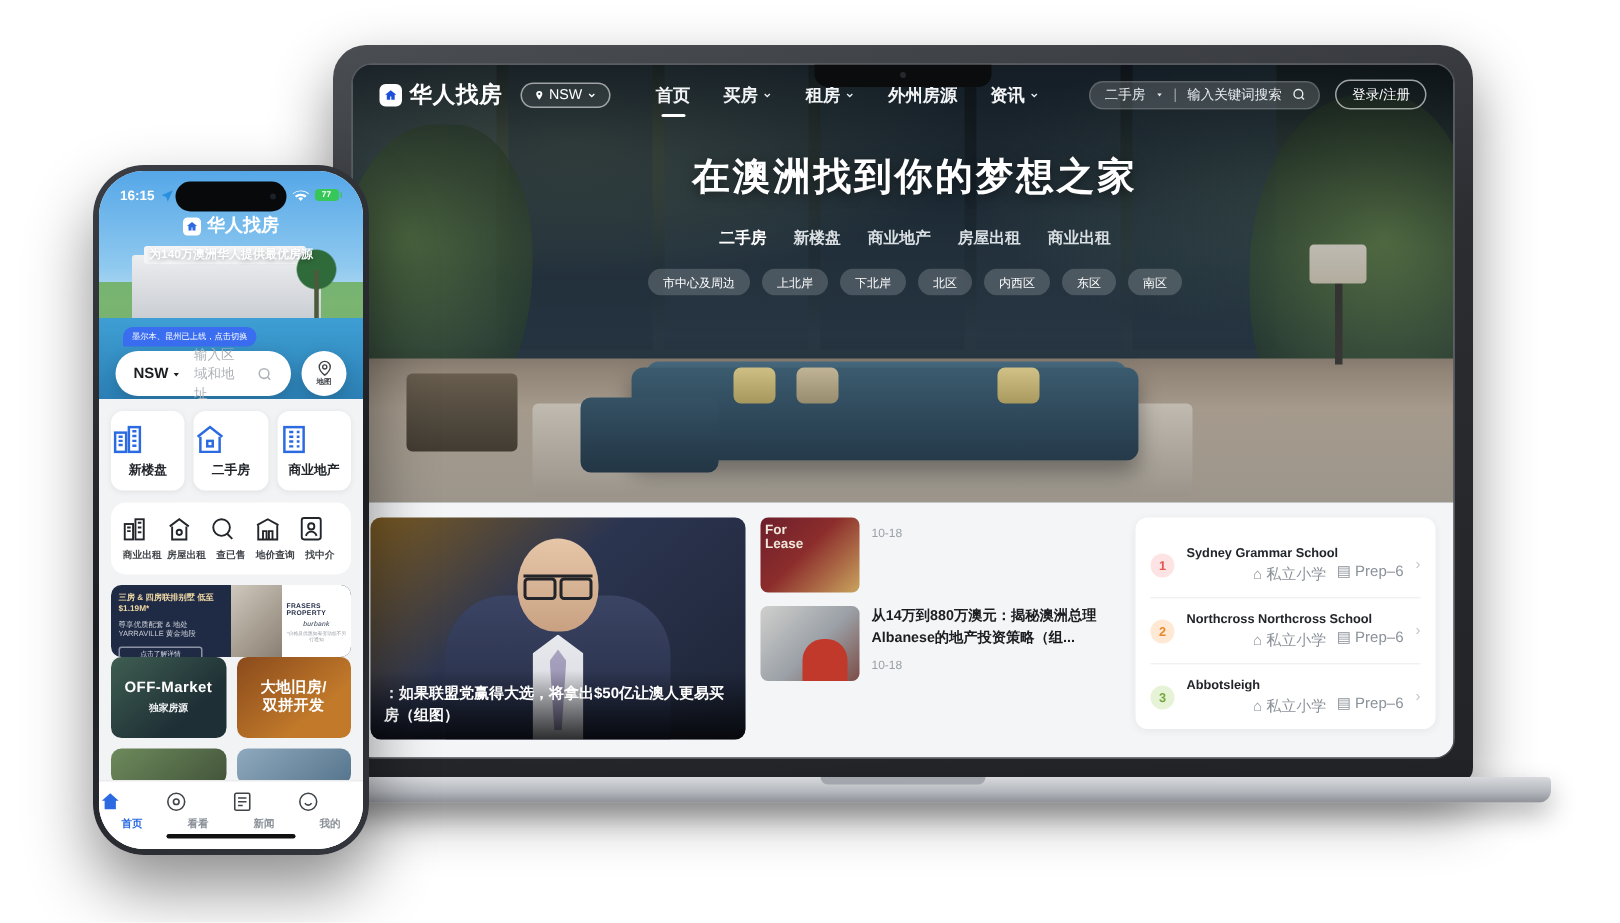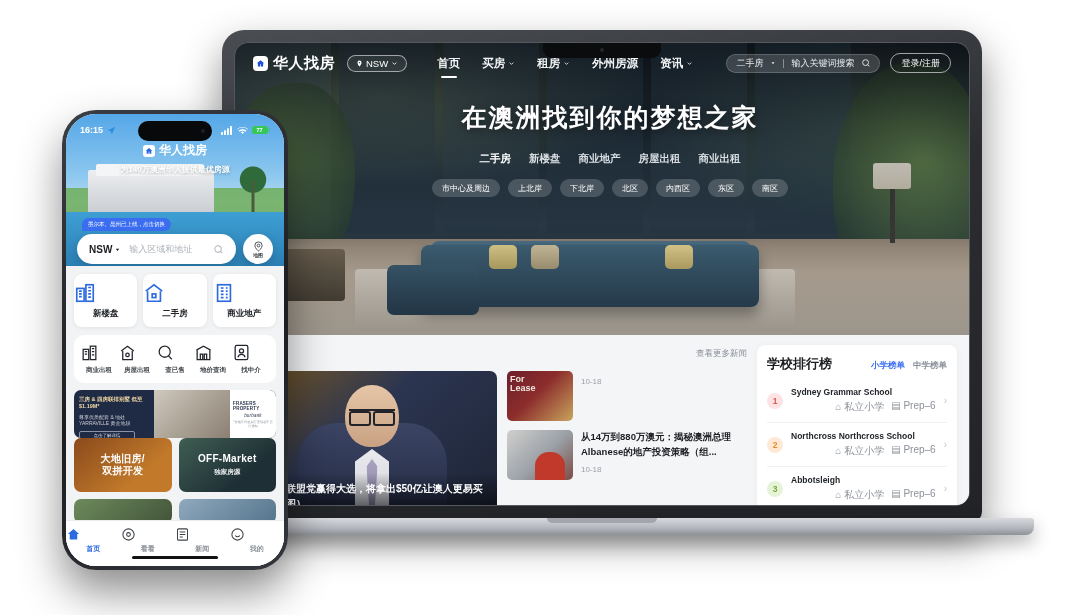--- a/index.html
+++ b/index.html
@@ -208,21 +208,21 @@
     background: linear-gradient(180deg,#d7d9dd 0%,#b6b9bf 55%,#8e9197 100%);
     border-radius: 3px 3px 8px 8px;
     box-shadow: 0 8px 18px rgba(0,0,0,.3);
   }
   .base::after {
     content:""; position:absolute; left:50%; transform:translateX(-50%); top:0;
     width:110px; height:5px; background:#a3a6ac; border-radius:0 0 6px 6px;
   }
 
   
-  #phone { position:absolute; left:62px; top:110px; width:226px; height:460px; z-index:60; }
+  #phone { position:absolute; left:62px; top:110px; width:184px; height:460px; z-index:60; }
   .phone-body {
     position:absolute; inset:0; border-radius:34px;
     background: linear-gradient(150deg,#3b3e44,#1b1d21 55%,#34373d);
     padding:4px; box-shadow: 0 22px 44px rgba(0,0,0,.45);
   }
   .phone-screen {
     position:relative; width:100%; height:100%; border-radius:30px; overflow:hidden; background:#fff;
   }
   .dyn-island {
     position:absolute; left:50%; transform:translateX(-50%); top:7px;
@@ -467,24 +467,20 @@
                 <div class="chip">内西区</div>
                 <div class="chip">东区</div>
                 <div class="chip">南区</div>
               </div>
             </div>
           </div>
 
           <div class="lower">
 
             <div class="news">
-              <div class="news-head">
-                <div class="news-title">资讯</div>
-                <div class="news-more">查看更多新闻</div>
-              </div>
 
               <div class="news-body">
                 <div class="news-hero">
                   <div class="suit"></div>
                   <div class="shirt"></div>
                   <div class="tie"></div>
                   <div class="head"></div>
                   <div class="glasses"></div>
                   <div class="news-hero-cap">：如果联盟党赢得大选，将拿出$50亿让澳人更易买房（组图）</div>
                 </div>
@@ -501,27 +497,20 @@
                     <div class="news-text">
                       <div class="news-item-title">从14万到880万澳元：揭秘澳洲总理Albanese的地产投资策略（组...</div>
                       <div class="news-date">10-18</div>
                     </div>
                   </div>
                 </div>
               </div>
             </div>
 
             <div class="school">
-              <div class="school-head">
-                <div class="school-title">学校排行榜</div>
-                <div class="school-tabs">
-                  <div class="school-tab active">小学榜单</div>
-                  <div class="school-tab">中学榜单</div>
-                </div>
-              </div>
 
               <div class="school-row">
                 <div class="rank r1">1</div>
                 <div class="school-info">
                   <div class="school-name">Sydney Grammar School</div>
                   <div class="school-meta">
                     <span>⌂ <span>私立小学</span></span>
                     <span>▤ <span>Prep–6</span></span>
                   </div>
                 </div>
@@ -747,27 +736,27 @@
             <div class="p-ad-img"></div>
             <div class="p-ad-right">
               <div class="p-ad-logo">FRASERS PROPERTY</div>
               <div class="p-ad-logo" style="font-style:italic;font-weight:400">burbank</div>
               <div class="p-ad-fine">*价格及优惠如有变动恕不另行通知</div>
             </div>
           </div>
 
 
           <div class="p-topics">
+            <div class="p-topic t-off">
+              <div class="t1">OFF-Market</div>
+              <div class="t2">独家房源</div>
+            </div>
             <div class="p-topic t-land">
               <div class="t1" style="white-space:pre-line">大地旧房/
 双拼开发</div>
-            </div>
-            <div class="p-topic t-off">
-              <div class="t1">OFF-Market</div>
-              <div class="t2">独家房源</div>
             </div>
           </div>
 
           <div class="p-topics2">
             <div class="p-topic2 t-a"></div>
             <div class="p-topic2 t-b"></div>
           </div>
 
           <div class="p-tabbar">
             <div class="p-tab active">

